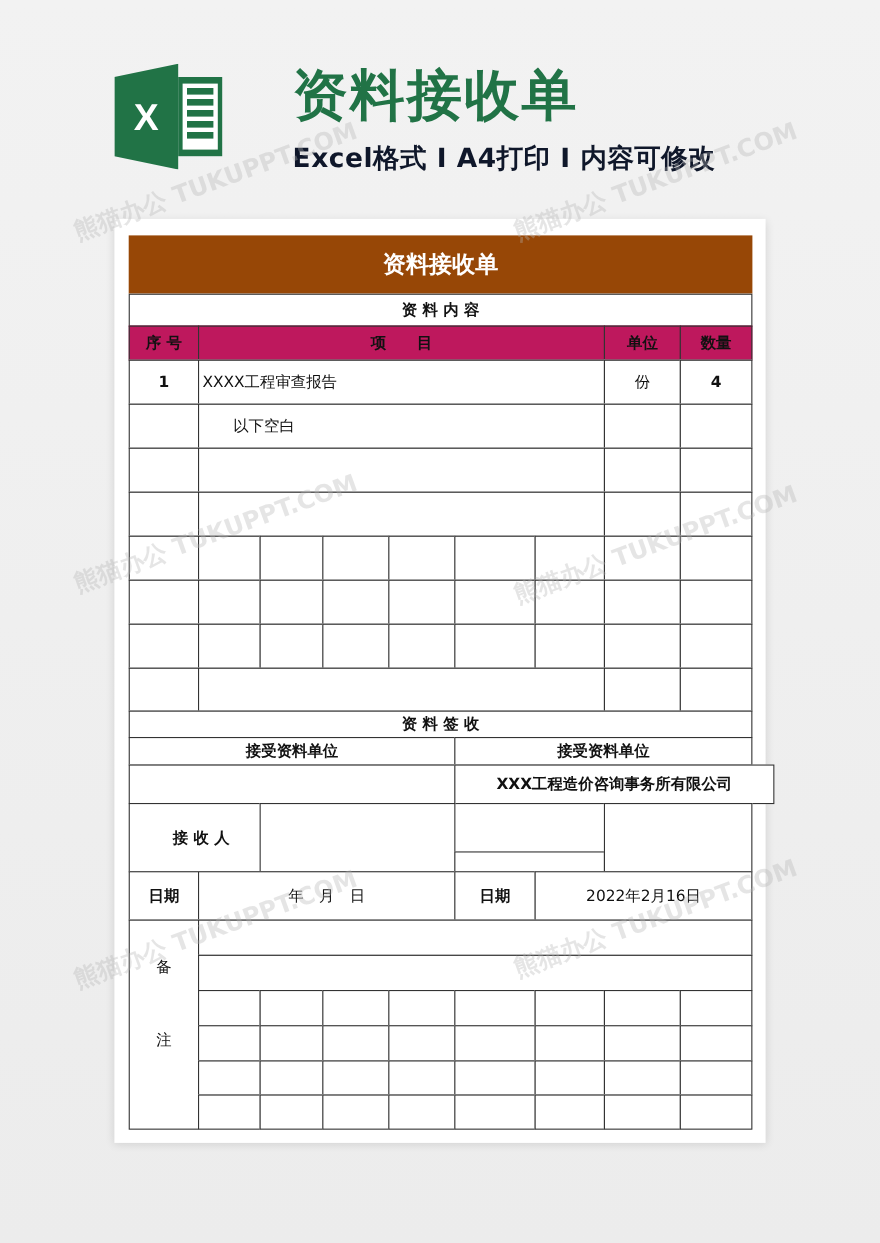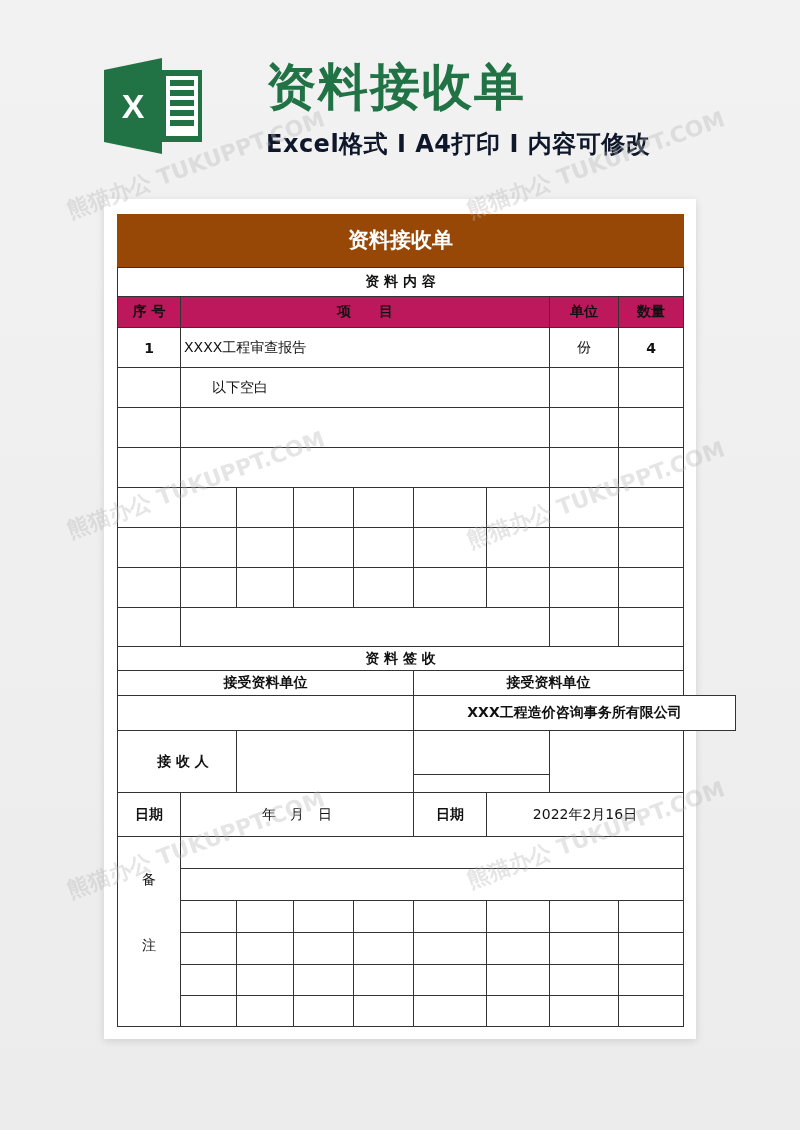--- a/index.html
+++ b/index.html
@@ -104,21 +104,21 @@
 
 <div class="cell" style="left:117px;top:607px;width:64px;height:40px;"></div>
 <div class="cell" style="left:180px;top:607px;width:370px;height:40px;"></div>
 <div class="cell" style="left:549px;top:607px;width:70px;height:40px;"></div>
 <div class="cell" style="left:618px;top:607px;width:66px;height:40px;"></div>
 
 <div class="cell bold" style="left:117px;top:646px;width:567px;height:25px;">资 料 签 收</div>
 <div class="cell bold" style="left:117px;top:670px;width:297px;height:26px;">接受资料单位</div>
 <div class="cell bold" style="left:413px;top:670px;width:271px;height:26px;">接受资料单位</div>
 <div class="cell" style="left:117px;top:695px;width:297px;height:36px;"></div>
-<div class="cell bold" style="left:413px;top:695px;width:323px;height:36px;">XXX工程造价咨询事务所有限公司</div>
+<div class="cell bold" style="left:413px;top:695px;width:291px;height:36px;">XXX工程造价咨询事务所有限公司</div>
 
 <div class="cell bold" style="left:117px;top:730px;width:132px;height:63px;">接 收 人</div>
 <div class="cell" style="left:236px;top:730px;width:178px;height:63px;"></div>
 <div class="cell bold" style="left:413px;top:730px;width:137px;height:63px;margin-top:44px;">发 送 人</div>
 <div class="cell" style="left:549px;top:730px;width:135px;height:63px;"></div>
 
 <div class="cell bold" style="left:117px;top:792px;width:64px;height:45px;">日期</div>
 <div class="cell" style="left:180px;top:792px;width:234px;height:45px;">年　月　日</div>
 <div class="cell bold" style="left:413px;top:792px;width:74px;height:45px;">日期</div>
 <div class="cell" style="left:486px;top:792px;width:198px;height:45px;">2022年2月16日</div>

